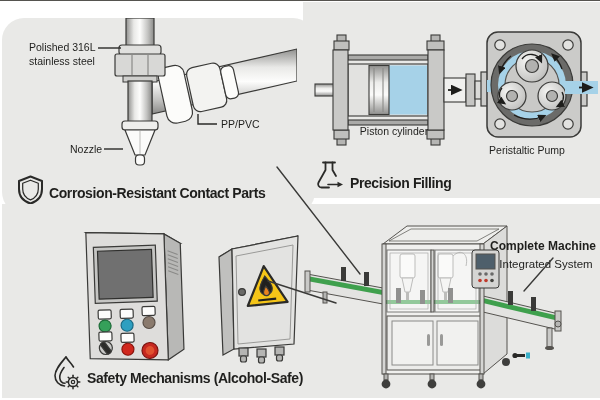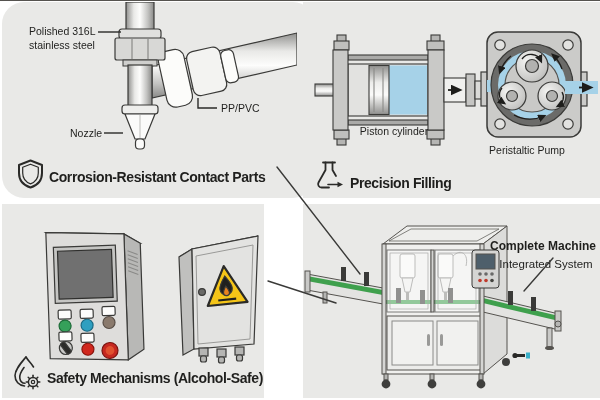--- a/index.html
+++ b/index.html
@@ -1,23 +1,23 @@
 <!DOCTYPE html>
 <html><head>
 <meta charset="utf-8">
 <style>
   html,body{margin:0;padding:0;background:#ffffff;}
   .stage{position:relative;width:600px;height:400px;background:#ffffff;overflow:hidden;
          font-family:"Liberation Sans",sans-serif;color:#1f1f1d;}
   .top-edge{position:absolute;top:0;left:0;right:0;height:1px;background:#55534f;z-index:5;}
   .panel{position:absolute;background:#e9e9e7;}
   .panel svg{display:block;}
-  #p-tl{left:2px;top:2px;width:313px;height:196px;border-radius:22px;}
+  #p-tl{left:2px;top:18px;width:313px;height:196px;border-radius:22px;}
   #p-tr{left:303px;top:2px;width:354px;height:196px;}
-  #p-bl{left:2px;top:204px;width:262px;height:194px;}
+  #p-bl{left:2px;top:204px;width:295px;height:194px;padding-left:40px;}
   #p-br{left:303px;top:204px;width:301px;height:194px;}
   .overlay{position:absolute;left:0;top:0;width:600px;height:400px;pointer-events:none;z-index:4;}
   text{font-family:"Liberation Sans",sans-serif;fill:#1f1f1d;}
   .lbl{font-size:10.5px;}
   .cap{font-size:14px;font-weight:bold;letter-spacing:-0.4px;}
   .mtitle{font-size:12px;font-weight:bold;}
   .msub{font-size:11.5px;}
 </style>
 </head>
 <body>

